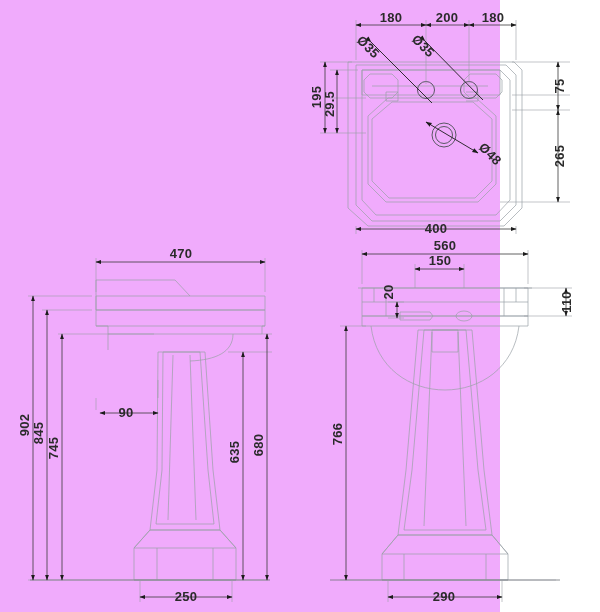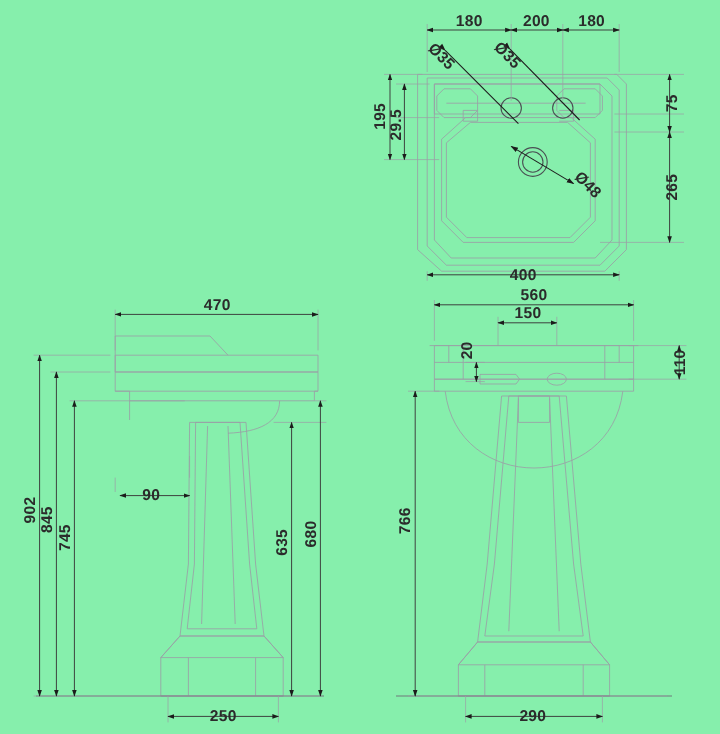--- a/index.html
+++ b/index.html
@@ -2,21 +2,21 @@
 <html><head>
 <meta charset="utf-8">
 <style>
   html,body{margin:0;padding:0;background:#ffffff;}
   body{
     width:600px;height:612px;
     font-family:"Liberation Sans", sans-serif;
     color:#2b2b2b;
     overflow:hidden;
   }
-  #sheet{position:relative;width:600px;height:612px;background:#86efac;}
+  #sheet{position:relative;width:500px;height:612px;background:#f0abfc;}
   svg{position:absolute;left:0;top:0;width:600px;height:612px;}
   .dimtext{
     font-family:"Liberation Sans", sans-serif;
     font-size:13px;
     font-weight:700;
     fill:#2b2b2b;
     letter-spacing:0.2px;
   }
   .geom{fill:none;stroke:#9aa0a6;stroke-width:0.7;}
   .geom-dark{fill:none;stroke:#6e7478;stroke-width:0.8;}

